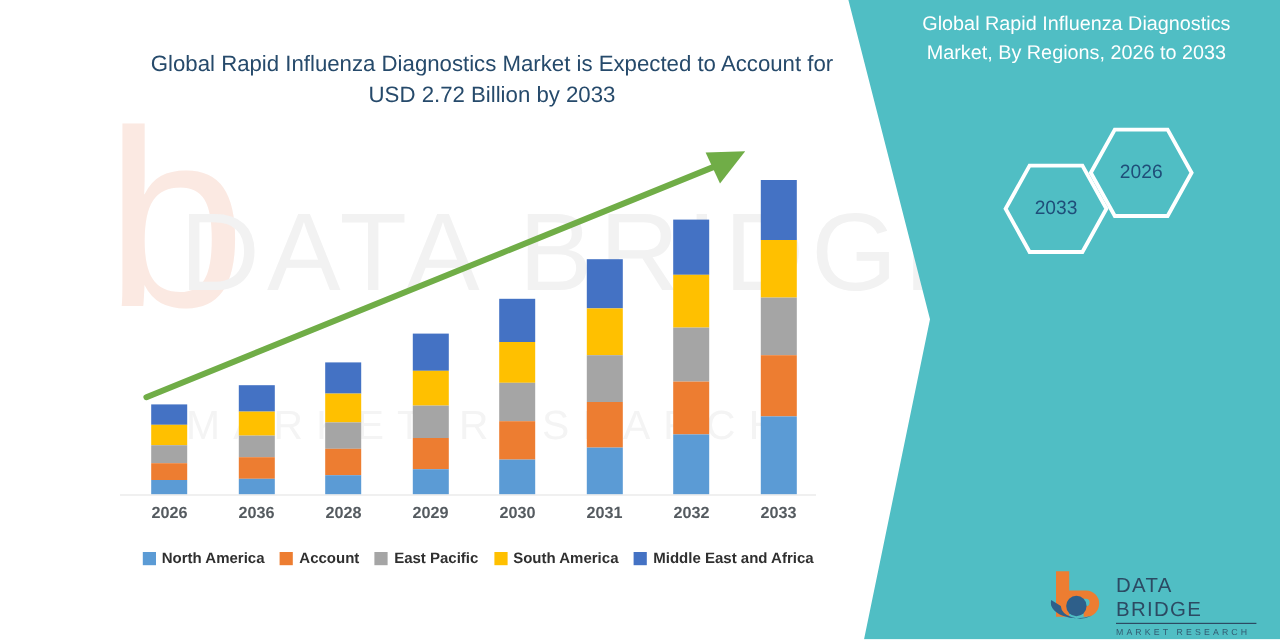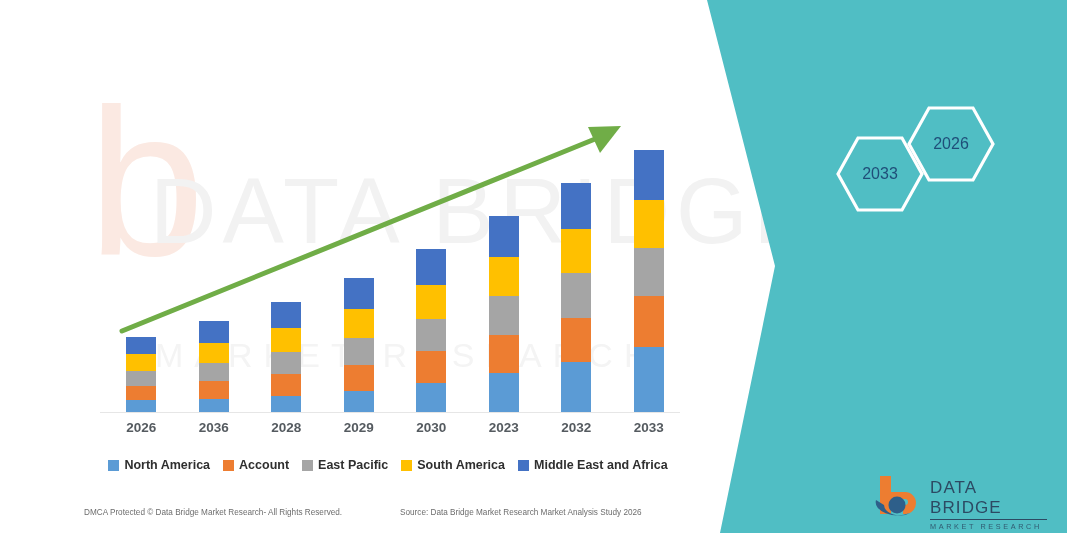--- a/index.html
+++ b/index.html
@@ -91,21 +91,21 @@
   .xlabel{
     position:absolute;width:60px;text-align:center;
     color:#555b60;font-size:13.5px;font-weight:bold;
   }
 
   .arrow-svg{position:absolute;left:0;top:0;width:700px;height:533px;}
 
   
   .legend{
     position:absolute;left:98px;top:455px;width:580px;height:20px;
-    display:flex;align-items:center;justify-content:center;gap:13px;
+    display:flex;align-items:center;justify-content:flex-end;gap:13px;
   }
   .legend-item{display:flex;align-items:center;gap:5px;}
   .legend-swatch{width:11px;height:11px;display:inline-block;}
   .legend-label{font-size:12.5px;color:#2f2f2f;font-weight:bold;white-space:nowrap;}
 
   
   .footer{
     position:absolute;left:0;top:505px;width:700px;height:22px;
     font-size:8.2px;color:#6d6d6d;
   }
@@ -120,20 +120,21 @@
   <div class="wm-letter">b</div>
   <div class="wm-big">DATA BRIDGE</div>
   <div class="wm-small">MARKET RESEARCH</div>
 
   <div class="teal-panel">
     <svg width="377" height="533" viewBox="0 0 377 533">
       <path d="M 17 0 L 377 0 L 377 533 L 30 533 L 85 266 Z" fill="#50BEC4"></path>
     </svg>
   </div>
 
+  <div class="panel-title">Global Rapid Influenza Diagnostics Market, By Regions, 2026 to 2033</div>
 
   <div class="hex hex-2026">
     <svg width="92" height="80" viewBox="0 0 92 80">
       <polygon points="24,4 68,4 88,40 68,76 24,76 4,40" fill="none" stroke="#ffffff" stroke-width="3.2"></polygon>
     </svg>
     <span>2026</span>
   </div>
 
   <div class="hex hex-2033">
     <svg width="92" height="80" viewBox="0 0 92 80">
@@ -150,20 +151,21 @@
       <circle cx="25" cy="33" r="8.5" fill="#2E5F8A"></circle>
     </svg>
     <div class="logo-text">
       <div class="logo-main">DATA BRIDGE</div>
       <div class="logo-sub">MARKET  RESEARCH</div>
     </div>
   </div>
 
   <div class="chart-area">
 
+    <div class="main-title">Global Rapid Influenza Diagnostics Market is Expected to Account for USD 2.72 Billion by 2033</div>
 
     <svg class="arrow-svg" viewBox="0 0 700 533">
       <line x1="122" y1="331" x2="600" y2="137" stroke="#70AD47" stroke-width="5" stroke-linecap="round"></line>
       <polygon points="621,126 588,127 600,153" fill="#70AD47"></polygon>
     </svg>
 
     <div class="plot" id="plot">
         <div class="bar-group" style="left: 26.25px;">
           <div class="seg" title="Middle East and Africa 2026" style="height: 17.3382px; background: rgb(68, 114, 196);"></div>
           <div class="seg" title="South America 2026" style="height: 16.375px; background: rgb(255, 192, 0);"></div>
@@ -222,21 +224,21 @@
         </div>
       </div>
 
     <div class="axis-line"></div>
     <div class="xlabels" id="xlabels">
         <div class="xlabel" style="left: 11.25px;">2026</div>
         <div class="xlabel" style="left: 83.75px;">2036</div>
         <div class="xlabel" style="left: 156.25px;">2028</div>
         <div class="xlabel" style="left: 228.75px;">2029</div>
         <div class="xlabel" style="left: 301.25px;">2030</div>
-        <div class="xlabel" style="left: 373.75px;">2023</div>
+        <div class="xlabel" style="left: 373.75px;">2031</div>
         <div class="xlabel" style="left: 446.25px;">2032</div>
         <div class="xlabel" style="left: 518.75px;">2033</div>
       </div>
 
     <div class="legend" id="legend">
         <div class="legend-item">
           <span class="legend-swatch" style="background: rgb(91, 155, 213);"></span>
           <span class="legend-label">North America</span>
         </div>
         <div class="legend-item">
@@ -250,18 +252,14 @@
         <div class="legend-item">
           <span class="legend-swatch" style="background: rgb(255, 192, 0);"></span>
           <span class="legend-label">South America</span>
         </div>
         <div class="legend-item">
           <span class="legend-swatch" style="background: rgb(68, 114, 196);"></span>
           <span class="legend-label">Middle East and Africa</span>
         </div>
       </div>
 
-    <div class="footer">
-      <div class="footer-left">DMCA Protected © Data Bridge Market Research-  All Rights Reserved.</div>
-      <div class="footer-right">Source: Data Bridge Market Research  Market Analysis Study 2026</div>
-    </div>
   </div>
 </div>
 
 </body></html>

